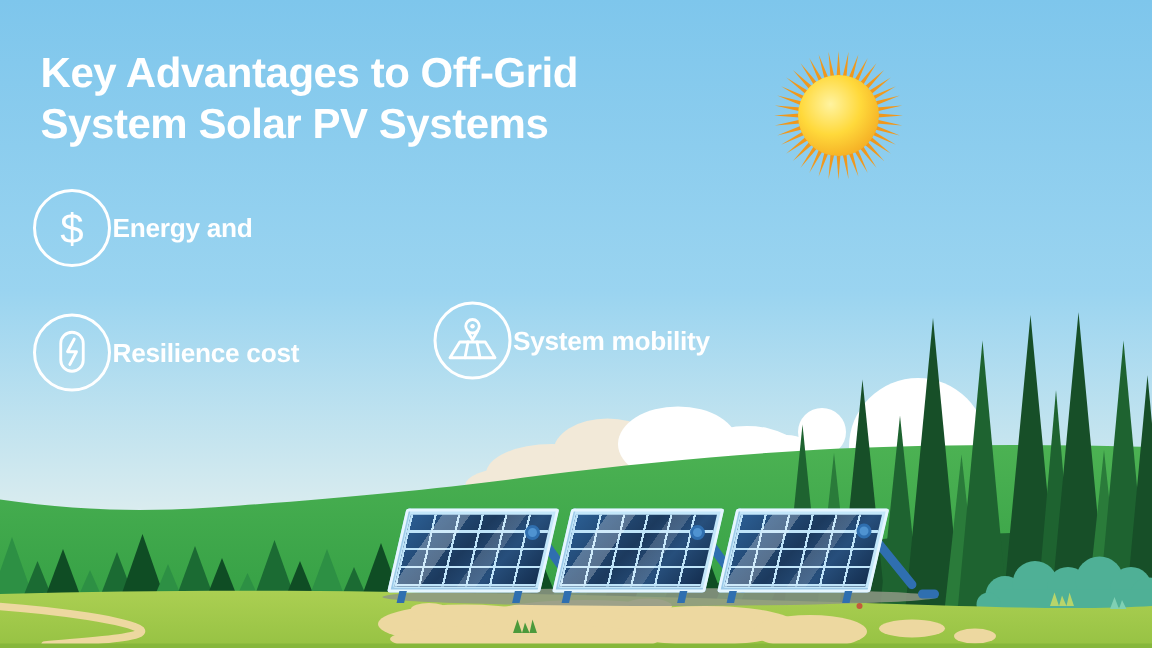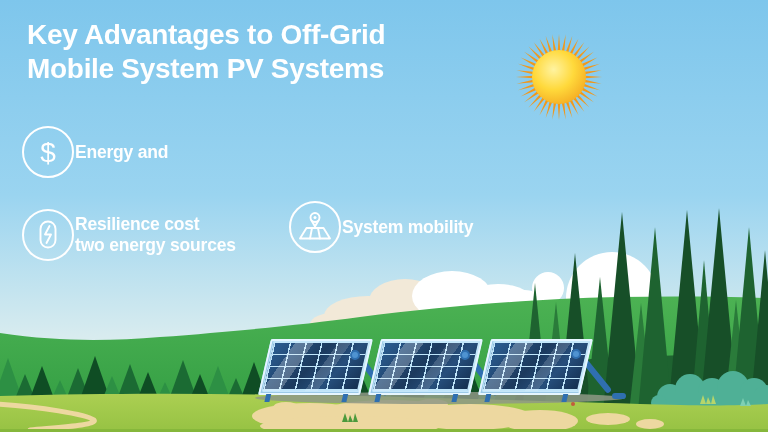--- a/index.html
+++ b/index.html
@@ -40,21 +40,21 @@
     border-radius:3px;transform-origin:50% 3px;z-index:2}
   .s1{left:355px;top:352px;transform:rotate(-36deg)}
   .s2{left:465px;top:352px;transform:rotate(-36deg)}
   .s3{left:576px;top:351px;transform:rotate(-39deg)}
   .joint{position:absolute;width:10px;height:10px;border-radius:50%;
     background:var(--panel-joint);border:2px solid var(--panel-support);z-index:4}
   .j1{left:350px;top:350px}.j2{left:460px;top:350px}.j3{left:571px;top:349px}
   .foot{position:absolute;left:612px;top:393px;width:14px;height:6px;border-radius:3px;
     background:var(--panel-support);z-index:2}
   
-  .title{position:absolute;left:27px;top:18px;z-index:5;color:var(--title-text);
+  .title{position:absolute;left:27px;top:32px;z-index:5;color:var(--title-text);
     font-size:28px;line-height:34px;font-weight:700;letter-spacing:-0.3px}
   .feature{position:absolute;display:flex;align-items:center;height:54px;z-index:5}
   .f1{left:21px;top:125px}.f2{left:288px;top:125px}
   .f3{left:21px;top:208px}.f4{left:288px;top:200px}
   .icon{width:54px;height:54px;flex:0 0 54px}
   .icr{fill:none;stroke:#fff;stroke-width:2}
   .ln{fill:none;stroke:#fff;stroke-width:1.9;stroke-linecap:round;stroke-linejoin:round}
   .dollar{font-family:"Liberation Sans",sans-serif;font-size:28px;font-weight:400;
     fill:#fff;text-anchor:middle}
   .flines{color:#fff;font-size:17.5px;line-height:21px;
@@ -255,21 +255,21 @@
     <div class="leg leg-l"></div>
     <div class="leg leg-r"></div>
   </div>
 
   <div class="joint j1"></div>
   <div class="joint j2"></div>
   <div class="joint j3"></div>
 
   <header class="title">
     <div>Key Advantages to Off-Grid</div>
-    <div>Mobile System PV Systems</div>
+    <div>System Solar PV Systems</div>
   </header>
 
   <div class="feature f1">
     <svg class="icon" viewBox="0 0 54 54">
       <circle class="icr" cx="27" cy="27" r="25"></circle>
       <text class="dollar" x="27" y="37">$</text>
     </svg>
     <div class="flines">
       <div>Energy and</div>
     </div>
@@ -277,21 +277,20 @@
 
 
   <div class="feature f3">
     <svg class="icon" viewBox="0 0 54 54">
       <circle class="icr" cx="27" cy="27" r="25"></circle>
       <rect class="ln" x="19.5" y="13.5" width="15" height="26" rx="7.5"></rect>
       <path class="ln" d="M28.5 18 L24 26.5 L30 26.5 L25.5 35"></path>
     </svg>
     <div class="flines">
       <div>Resilience cost</div>
-      <div>two energy sources</div>
     </div>
   </div>
 
   <div class="feature f4">
     <svg class="icon" viewBox="0 0 54 54">
       <circle class="icr" cx="27" cy="27" r="25"></circle>
       <path class="ln" d="M12 38.5 L18.5 28 L35.5 28 L42 38.5 Z"></path>
       <path class="ln" d="M24 28 L22 38.5 M30 28 L32 38.5"></path>
       <circle class="ln" cx="27" cy="17.5" r="4.5"></circle>
       <path class="ln" d="M23.5 20.5 L27 26.5 L30.5 20.5"></path>

